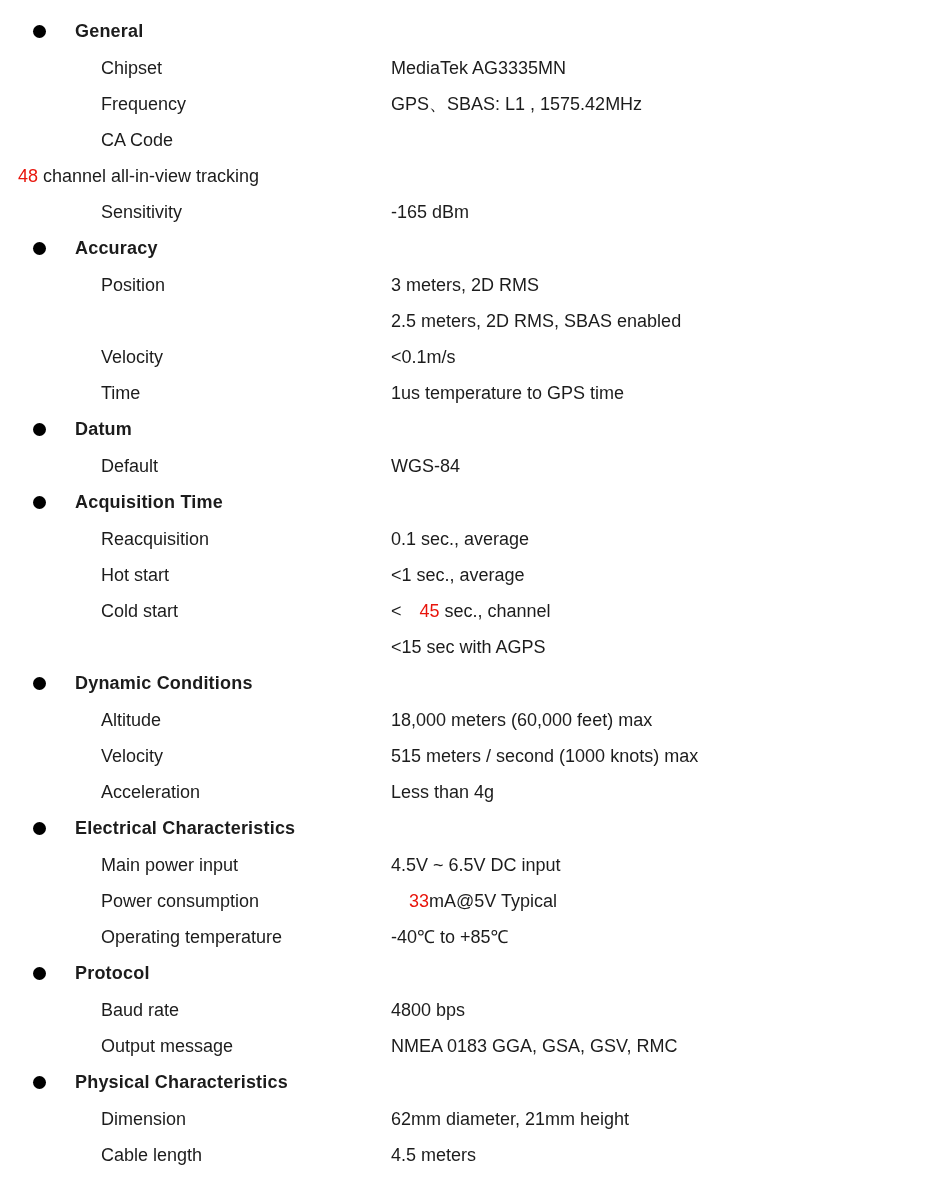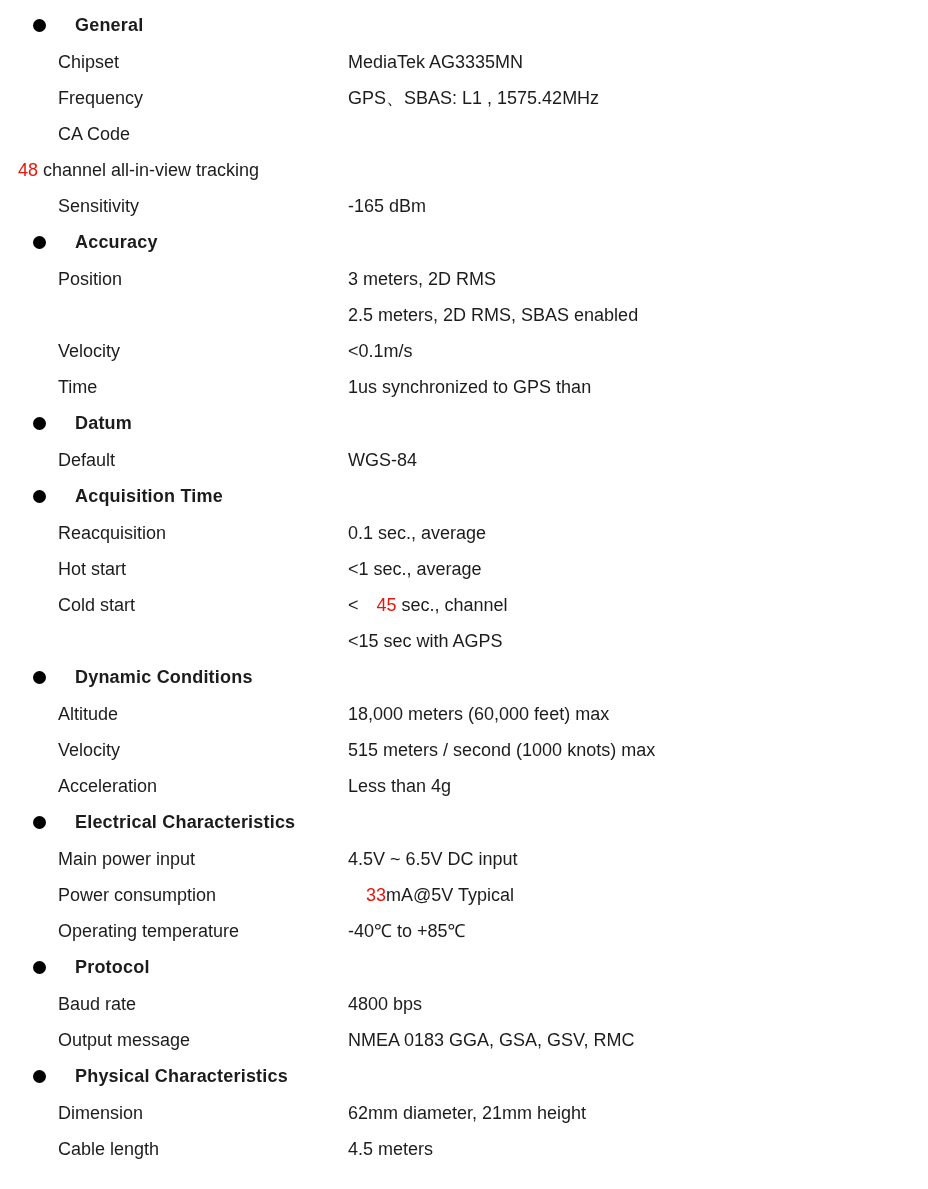--- a/index.html
+++ b/index.html
@@ -7,21 +7,21 @@
     padding: 0;
     background: #ffffff;
     font-family: "Liberation Sans", sans-serif;
     color: #1c1c1c;
   }
   .sheet {
     position: relative;
     width: 928px;
     min-height: 1189px;
     box-sizing: border-box;
-    padding-top: 7px;
+    padding-top: 13px;
     background: #ffffff;
     overflow: hidden;
     border-radius: 26px;
   }
   .spec-section { margin: 0; }
   .section-header {
     display: flex;
     align-items: center;
     height: 37px;
   }
@@ -40,21 +40,21 @@
     line-height: 37px;
     letter-spacing: 0.2px;
   }
   .spec-row {
     display: flex;
     align-items: flex-start;
   }
   .spec-label {
     flex: 0 0 290px;
     width: 290px;
-    margin-left: 58px;
+    margin-left: 101px;
     font-size: 18px;
     line-height: 36px;
     white-space: nowrap;
   }
   .spec-value {
     font-size: 18px;
     line-height: 36px;
   }
   .value-line { white-space: pre-wrap; }
   .red { color: #e8150c; margin-left: 18px; }
@@ -109,21 +109,21 @@
       </div>
       <div class="spec-row">
         <div class="spec-label">Velocity</div>
         <div class="spec-value">
           <div class="value-line"><span>&lt;0.1m/s</span></div>
         </div>
       </div>
       <div class="spec-row">
         <div class="spec-label">Time</div>
         <div class="spec-value">
-          <div class="value-line"><span>1us synchronized to GPS than</span></div>
+          <div class="value-line"><span>1us temperature to GPS time</span></div>
         </div>
       </div>
     </section>
     <section class="spec-section">
       <div class="section-header">
         <span class="bullet"></span>
         <h2 class="section-title">Datum</h2>
       </div>
       <div class="spec-row">
         <div class="spec-label">Default</div>

